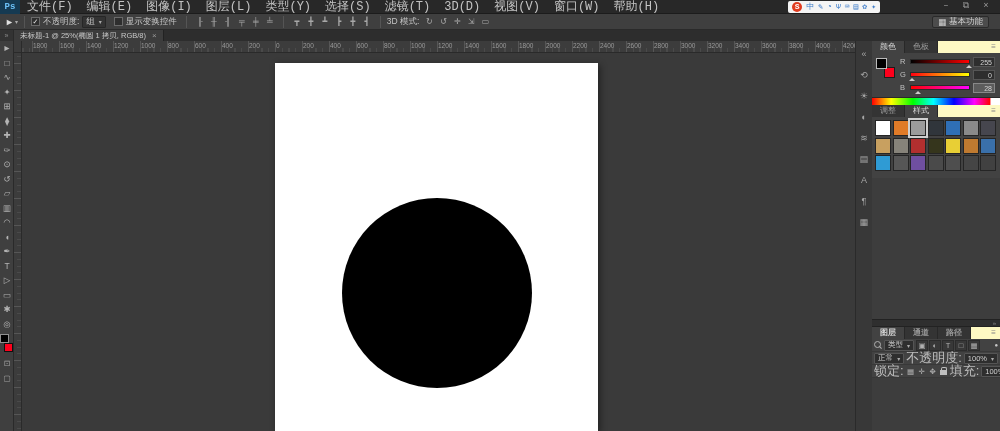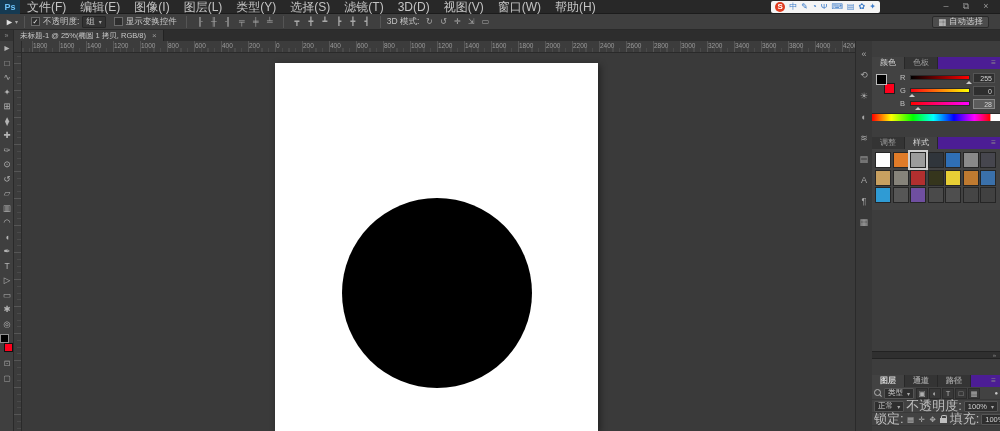--- a/index.html
+++ b/index.html
@@ -5,21 +5,21 @@
   * { margin:0; padding:0; box-sizing:border-box; }
   html,body { background:#1e1e1e; }
   #app {
     position:relative; width:1000px; height:431px; overflow:hidden;
     background:#3a3a3a; font-family:"Liberation Sans","DejaVu Sans",sans-serif;
     font-size:9px; color:#c9c9c9; user-select:none;
   }
 
   
   .menubar { position:absolute; left:0; top:0; width:1000px; height:14px;
-    background:#282828; display:flex; align-items:center; border-bottom:1px solid #1c1c1c; }
+    background:#282828; display:flex; align-items:center; border-bottom:1px solid #1c1c1c;font-family:Liberation Mono, monospace; }
   .pslogo { width:20px; height:14px; background:#153a52; color:#6cc1f7; font-weight:bold;
     font-size:9px; display:flex; align-items:center; justify-content:center; }
   .menus { display:flex; height:14px; align-items:center; }
   .menu-item { padding:0 7px; color:#c4c4c4; font-size:12px; line-height:14px; cursor:default; }
   .ime { margin-left:auto; height:12px; background:#f4f4f4; border-radius:2px;
     display:flex; align-items:center; padding:0 4px; gap:4px; }
   .ime-logo { width:10px; height:10px; border-radius:50%; background:#e03b1f; color:#fff;
     font-size:8px; font-weight:bold; display:flex; align-items:center; justify-content:center; }
   .ime-ic { color:#3a7ac8; font-size:8px; line-height:10px; }
   .winctl { display:flex; margin-left:56px; margin-right:4px; }
@@ -92,21 +92,21 @@
     box-shadow:2px 2px 7px rgba(0,0,0,.45); }
   .shape-circle { position:absolute; left:67px; top:135px; width:190px; height:190px; border-radius:50%; background:#000; }
 
   
   .dock { position:absolute; left:855px; top:41px; width:17px; height:390px; background:#383838;
     border-left:1px solid #2a2a2a; display:flex; flex-direction:column; align-items:center; padding-top:2px; }
   .dock button { width:16px; height:21px; background:none; border:none; color:#a6a6a6; font-size:9px; padding:0; }
 
   
   .panels { position:absolute; left:872px; top:41px; width:128px; height:390px; background:#3d3d3d; }
-  .ptabs { height:12px; background:#4c1d95; display:flex; align-items:flex-end;margin-top:16px; }
+  .ptabs { height:12px; background:#fef9c3; display:flex; align-items:flex-end; }
   .ptab { padding:0 8px; height:12px; line-height:12px; font-size:8px; color:#9a9a9a; background:#343434; border-right:1px solid #282828; }
   .ptab.active { background:#424242; color:#d8d8d8; }
   .pmenu { margin-left:auto; color:#8a8a8a; font-size:8px; padding-right:4px; line-height:12px; }
 
   .colorbody { position:relative; height:44px; background:#424242; }
   .cswatches { position:absolute; left:3px; top:4px; width:24px; height:24px; }
   .cswatches .bgc { position:absolute; left:9px; top:10px; width:11px; height:11px; border:1px solid #1c1c1c; }
   .cswatches .fgc { position:absolute; left:1px; top:1px; width:11px; height:11px; border:1px solid #bbb; }
   .chlist { position:absolute; left:28px; top:2px; right:2px; }
   .ch { position:relative; height:13px; display:flex; align-items:center; gap:3px; }
@@ -241,21 +241,21 @@
     <div class="icgroup">
 
     <span class="icbtn">↻</span>
         <span class="icbtn">↺</span>
         <span class="icbtn">✛</span>
         <span class="icbtn">⇲</span>
         <span class="icbtn">▭</span>
       </div>
     <span class="wsbtn">
       <span>▦</span>
-      <span>自动选择</span>
+      <span>基本功能</span>
     </span>
   </div>
 
   <div class="tabstrip">
     <div class="doctab">
       <span class="ttl">未标题-1 @ 25%(椭圆 1 拷贝, RGB/8)</span>
       <span class="cls">×</span>
     </div>
   </div>
 

